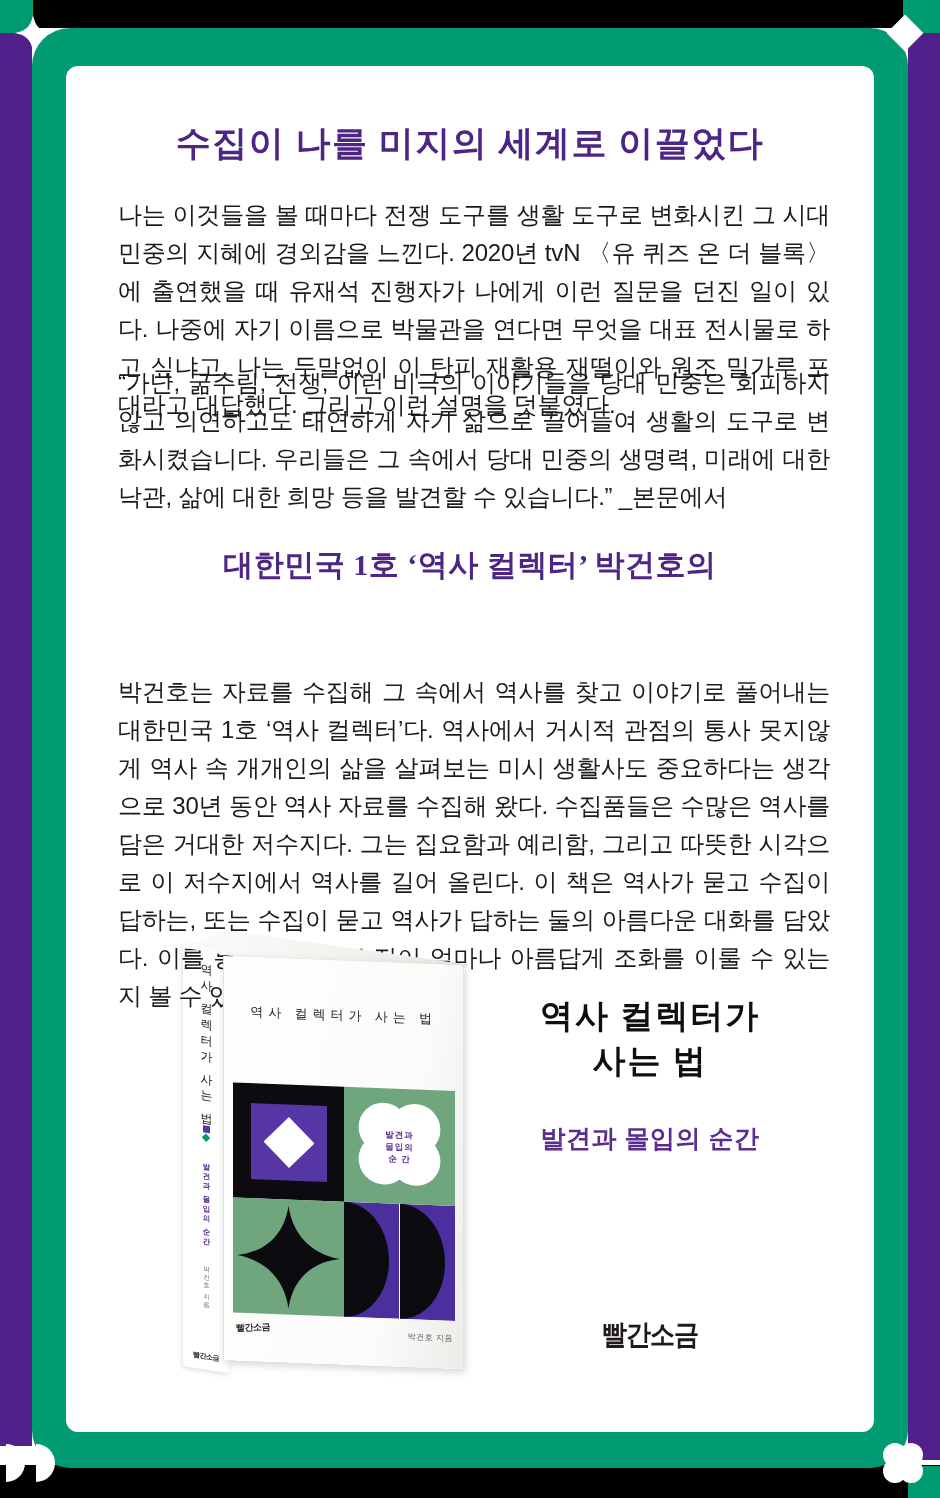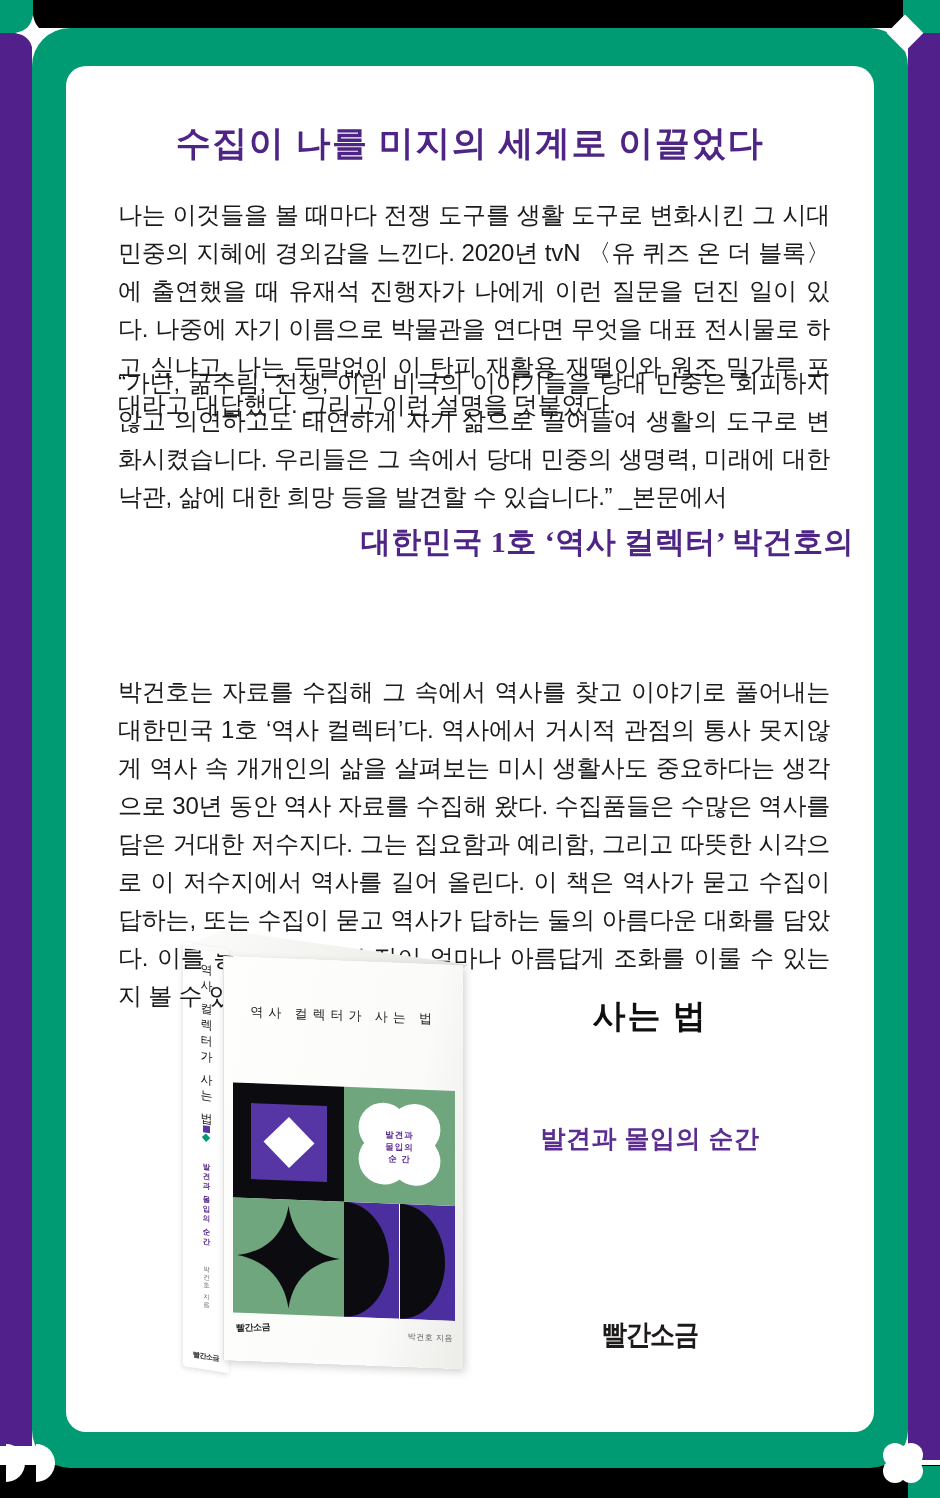--- a/index.html
+++ b/index.html
@@ -17,33 +17,33 @@
   .sq { position:absolute; background:#009B73; }
   .sq-tl { left:0; top:0; width:33px; height:33px; }
   .sq-tr { left:903px; top:0; width:37px; height:33px; }
   .sq-br { left:908px; top:1466px; width:32px; height:32px; }
   .sparkle-tl { position:absolute; left:15px; top:15px; width:36px; height:36px; }
   .diamond-tr { position:absolute; left:892px; top:20px; width:26px; height:26px; background:#ffffff; transform:rotate(45deg); }
   .semis-bl  { position:absolute; left:2px; top:1443px; width:62px; height:40px; }
   .clover-br { position:absolute; left:879px; top:1439px; width:48px; height:48px; }
 
   
-  .card { position:absolute; left:66px; top:66px; width:808px; height:1366px; background:#ffffff; border-radius:20px; }
+  .card { position:absolute; left:66px; top:66px; width:808px; height:1366px; background:#ffffff; border-radius:12px; }
 
   .headline { position:absolute; left:20px; top:54px; width:768px; text-align:center;
     font-family:"Liberation Serif","DejaVu Serif",serif; font-weight:bold;
     font-size:35px; letter-spacing:1.5px; color:#4E2584; }
 
   .para { position:absolute; left:52px; width:712px; font-size:24px; line-height:38px;
     letter-spacing:-0.2px; color:#1b1b1b; text-align:justify; word-break:normal; }
   .para-1 { top:130px; }
   .para-2 { top:298px; }
   .para-3 { top:574px;margin-top:33px; }
 
-  .section-title { position:absolute; left:20px; top:454px; width:768px; text-align:right;
+  .section-title { position:absolute; left:20px; top:477px; width:768px; text-align:center;
     font-family:"Liberation Serif","DejaVu Serif",serif; font-weight:bold;
     font-size:30px; line-height:44px; letter-spacing:0.5px; color:#4E2584; }
 
   
   .book { position:absolute; left:109px; top:862px; width:300px; height:448px; }
   .book-top { position:absolute; left:6px; top:2px; width:288px; height:62px;
     background:linear-gradient(105deg,#fcfcfb 0%,#f2f2ef 55%,#e6e6e2 100%);
     clip-path:polygon(0% 28%, 15% 0%, 100% 56%, 86% 96%); }
   .spine { position:absolute; left:8px; top:14px; width:46px; height:424px;
     transform:skewY(9deg); transform-origin:top left;
@@ -198,19 +198,20 @@
             </div>
           </div>
         </div>
 
         <div class="cover-logo">빨간소금</div>
         <div class="cover-author">박건호 지음</div>
       </div>
     </div>
 
     <div class="info-title">
+      <div>역사 컬렉터가</div>
       <div>사는 법</div>
     </div>
     <div class="info-subtitle">발견과 몰입의 순간</div>
     <div class="info-logo">빨간소금</div>
 
   </div>
 </div>
 
 </body></html>

